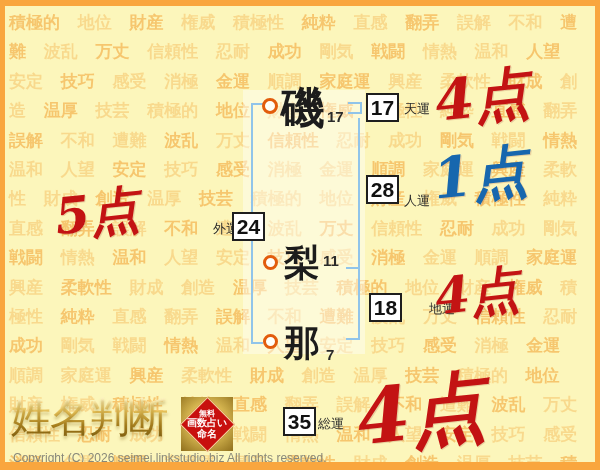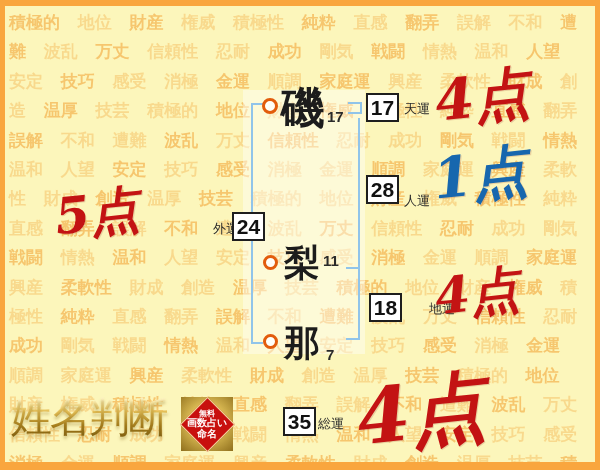--- a/index.html
+++ b/index.html
@@ -142,14 +142,15 @@
     <div class="abs badge">
       <div class="badge-diamond">
         <div class="badge-text">
           <div class="bl1">無料</div>
           <div class="bl2">画数占い</div>
           <div class="bl3">命名</div>
         </div>
       </div>
     </div>
 
+    <div class="abs copyright">Copyright (C) 2026 seimei.linkstudio.biz All rights reserved.</div>
   </div>
 </div>
 
 </body></html>

